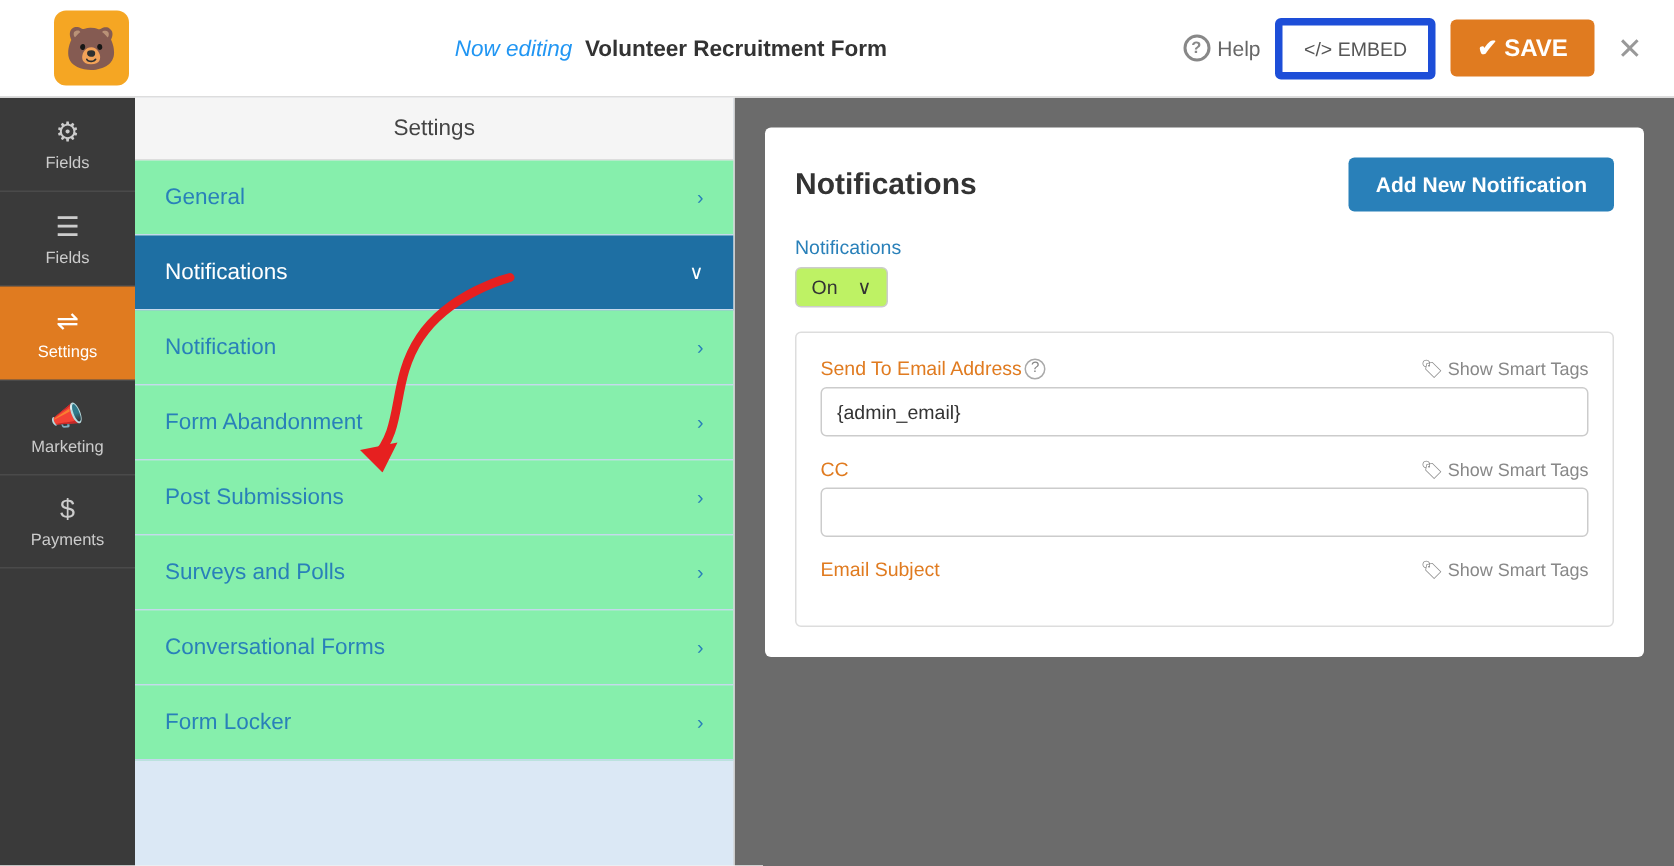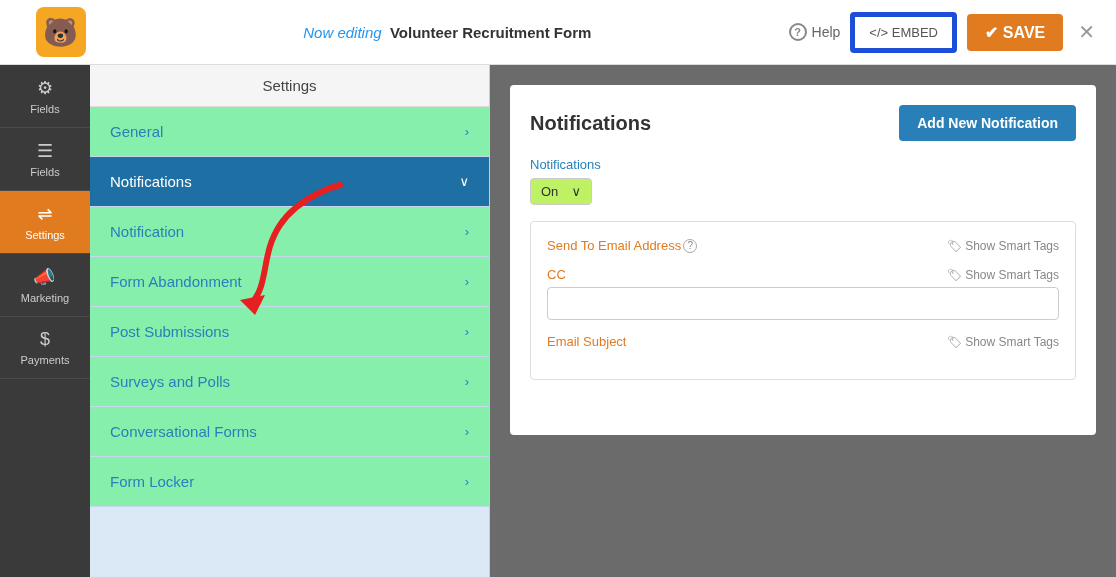--- a/index.html
+++ b/index.html
@@ -438,20 +438,21 @@
             <div class="field-label">
               <span class="field-label-text">
                 <span>Send To Email Address</span>
                 <span class="info-icon">?</span>
               </span>
               <span class="field-label-link">
                 <span>🏷</span>
                 <span>Show Smart Tags</span>
               </span>
             </div>
+            <input type="text" class="field-input" value="{admin_email}" style="">
           </div>
 
           <div class="field-row">
             <div class="field-label">
               <span class="field-label-text">CC</span>
               <span class="field-label-link">
                 <span>🏷</span>
                 <span>Show Smart Tags</span>
               </span>
             </div>

